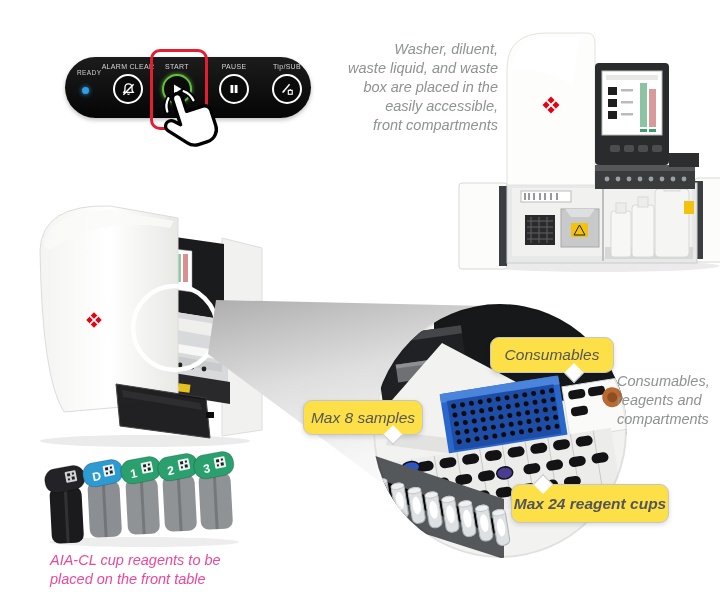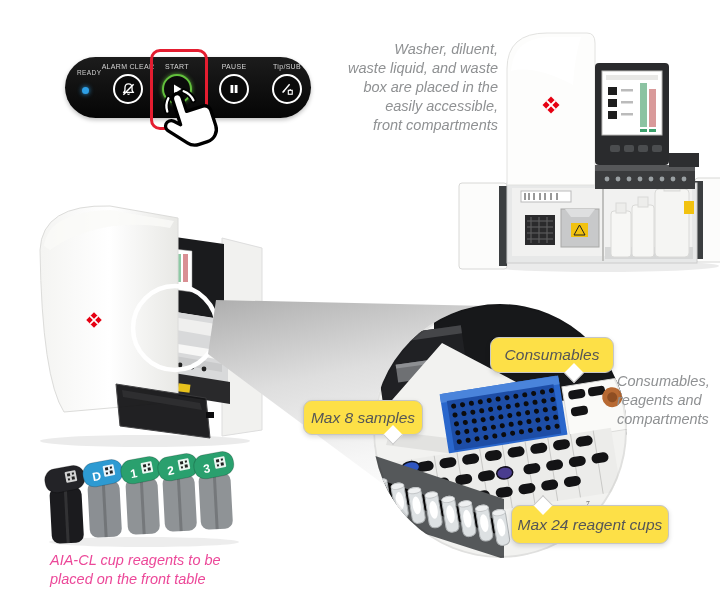--- a/index.html
+++ b/index.html
@@ -13,21 +13,21 @@
   .ann-cups{left:30px;top:551px;width:220px;text-align:left;color:#ec4899;}
   
   .bubble{position:absolute;background:#fde047;border:1.5px solid #c6c6c6;border-radius:9px;
           box-shadow:0 2px 5px rgba(0,0,0,.14);display:flex;align-items:center;justify-content:center;
           font-style:italic;color:#545557;font-size:15.5px;z-index:30;}
   .bubble .tail{position:absolute;width:13px;height:13px;background:#fff;transform:rotate(45deg);}
   .bubble-consumables{left:470px;top:337px;width:122px;height:34px;}
   .bubble-consumables .tail{bottom:-8px;left:76px;border-right:1.5px solid #c6c6c6;border-bottom:1.5px solid #c6c6c6;}
   .bubble-samples{left:283px;top:400px;width:118px;height:33px;}
   .bubble-samples .tail{bottom:-8px;left:82px;border-right:1.5px solid #c6c6c6;border-bottom:1.5px solid #c6c6c6;}
-  .bubble-reagents{left:491px;top:505px;width:156px;height:37px;}
+  .bubble-reagents{left:491px;top:484px;width:156px;height:37px;font-weight:bold;}
   .bubble-reagents .tail{top:-8px;left:24px;border-left:1.5px solid #c6c6c6;border-top:1.5px solid #c6c6c6;}
   
   .panel-pill{position:absolute;left:45px;top:57px;width:246px;height:61px;border-radius:31px;
               background:linear-gradient(#1c1c1c,#050505);z-index:5;box-shadow:0 2px 4px rgba(0,0,0,.25);}
   .ready-label{position:absolute;left:12px;top:12px;font-size:6.5px;color:#cfcfcf;letter-spacing:.4px;}
   .ready-led{position:absolute;left:17px;top:30px;width:7px;height:7px;border-radius:50%;
              background:#2e9fe6;box-shadow:0 0 5px #2e9fe6;}
   .pbtn{position:absolute;width:60px;text-align:center;}
   .pbtn .plabel{display:block;font-size:7px;color:#d4d4d4;letter-spacing:.3px;margin-top:6px;white-space:nowrap;}
   .pcircle{position:relative;display:inline-flex;align-items:center;justify-content:center;

